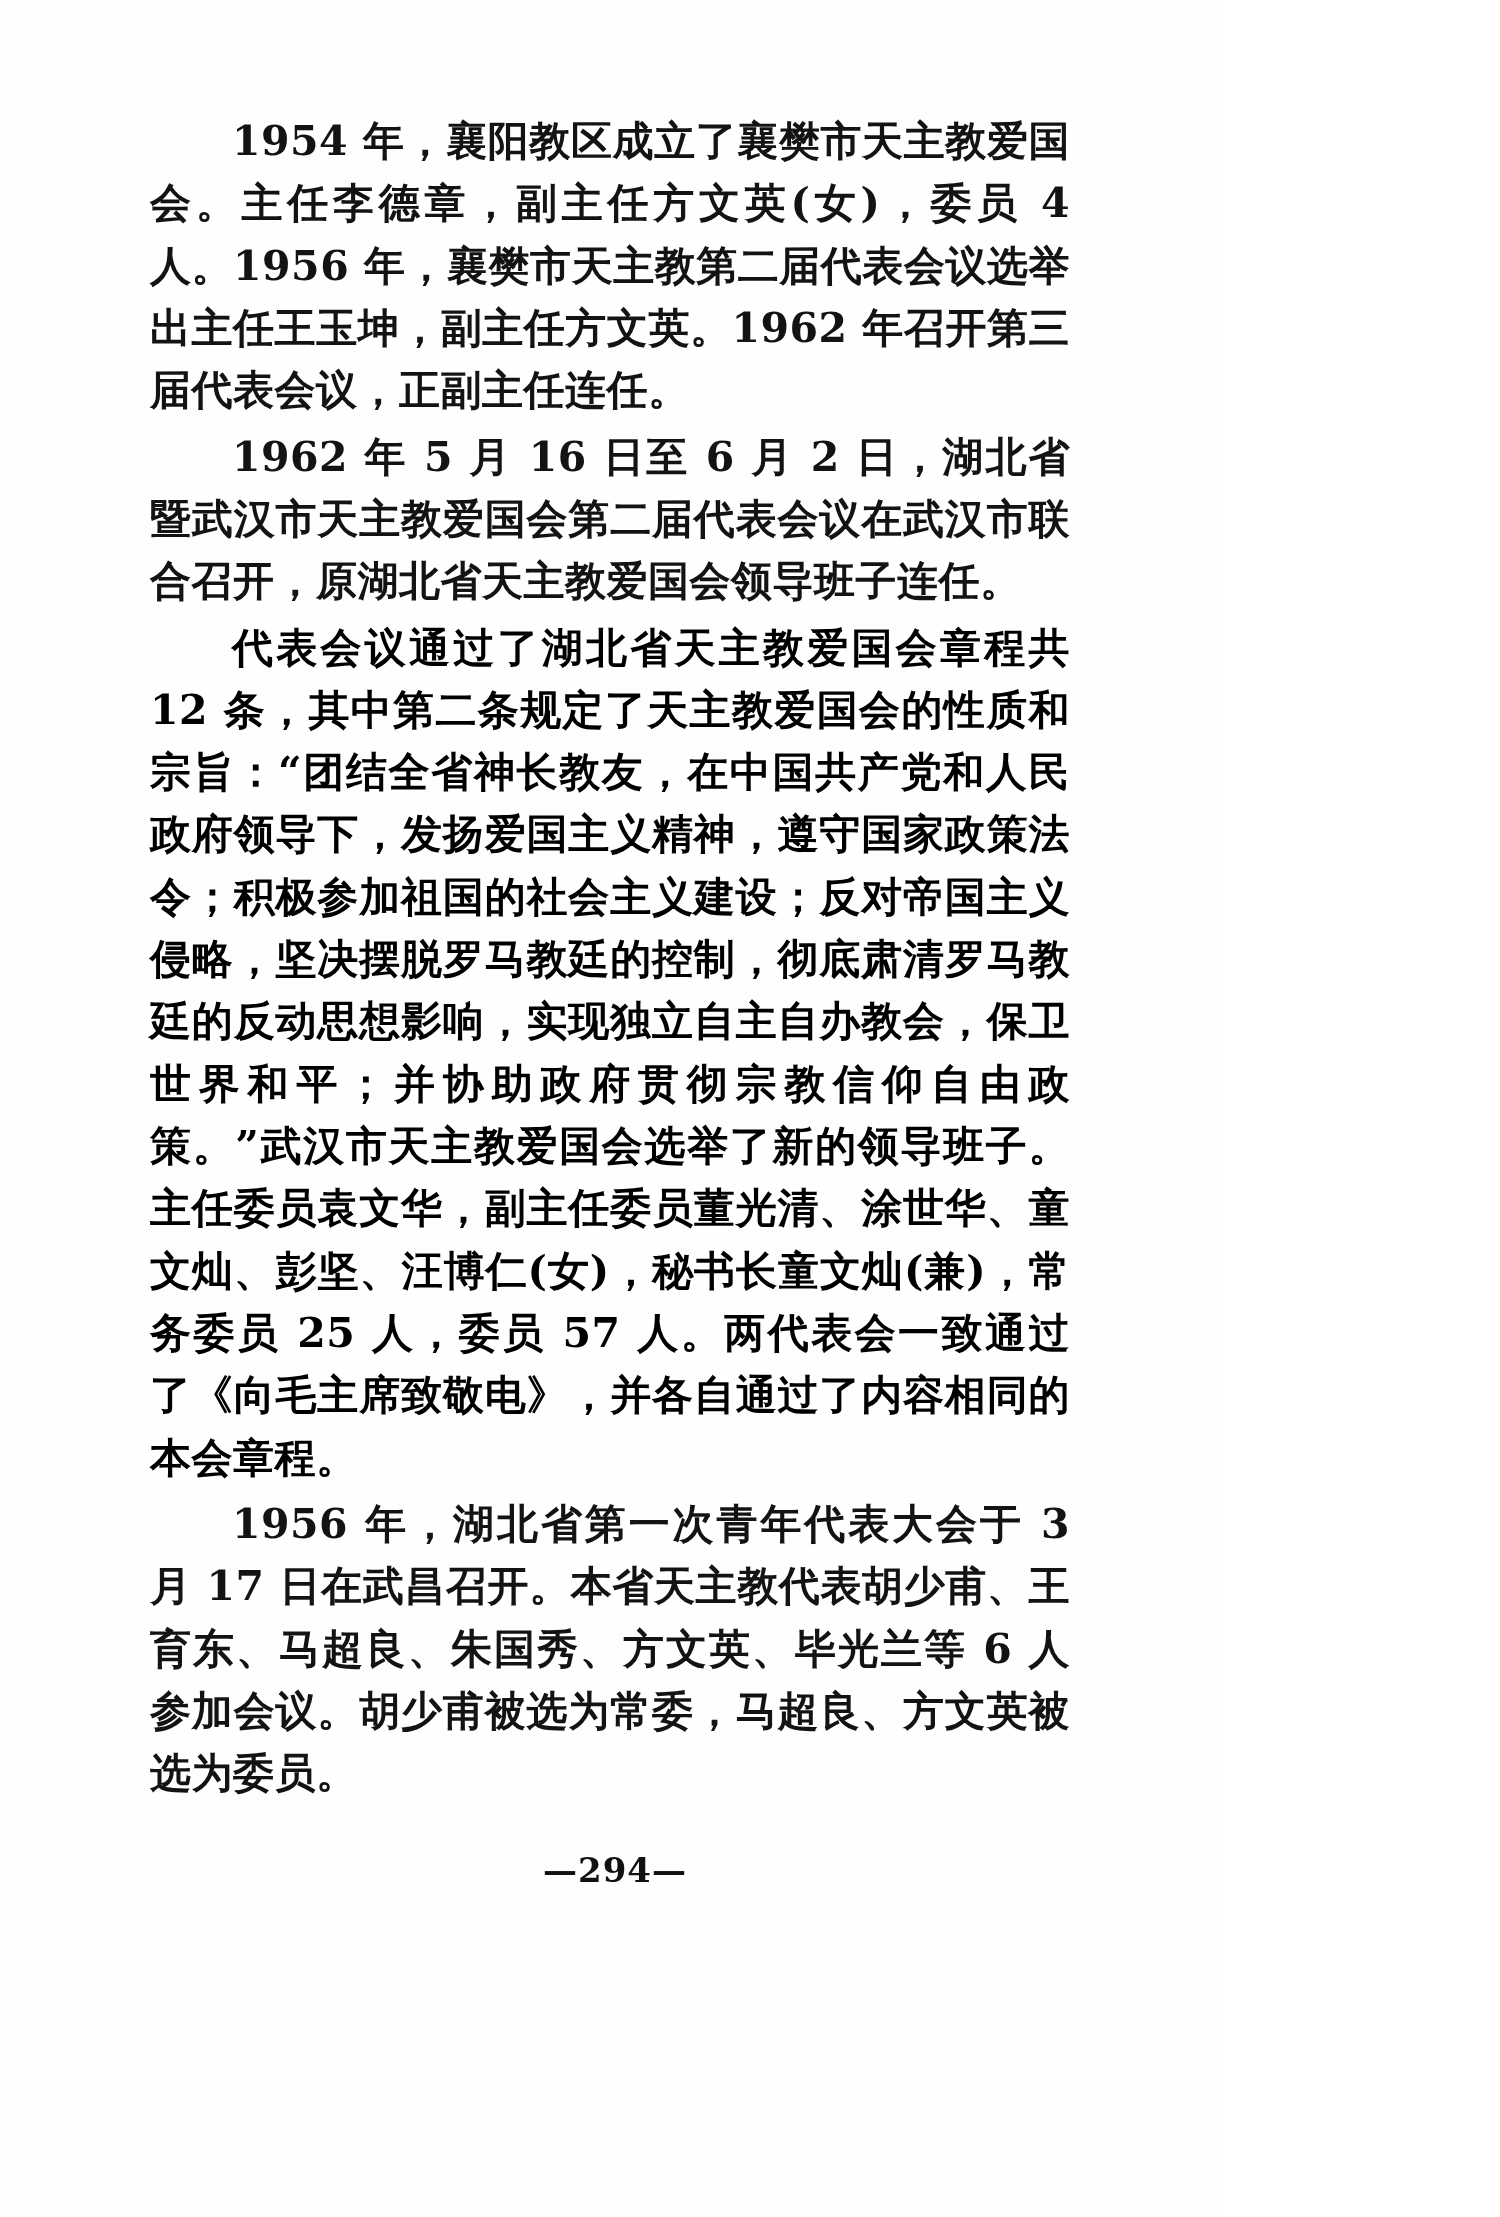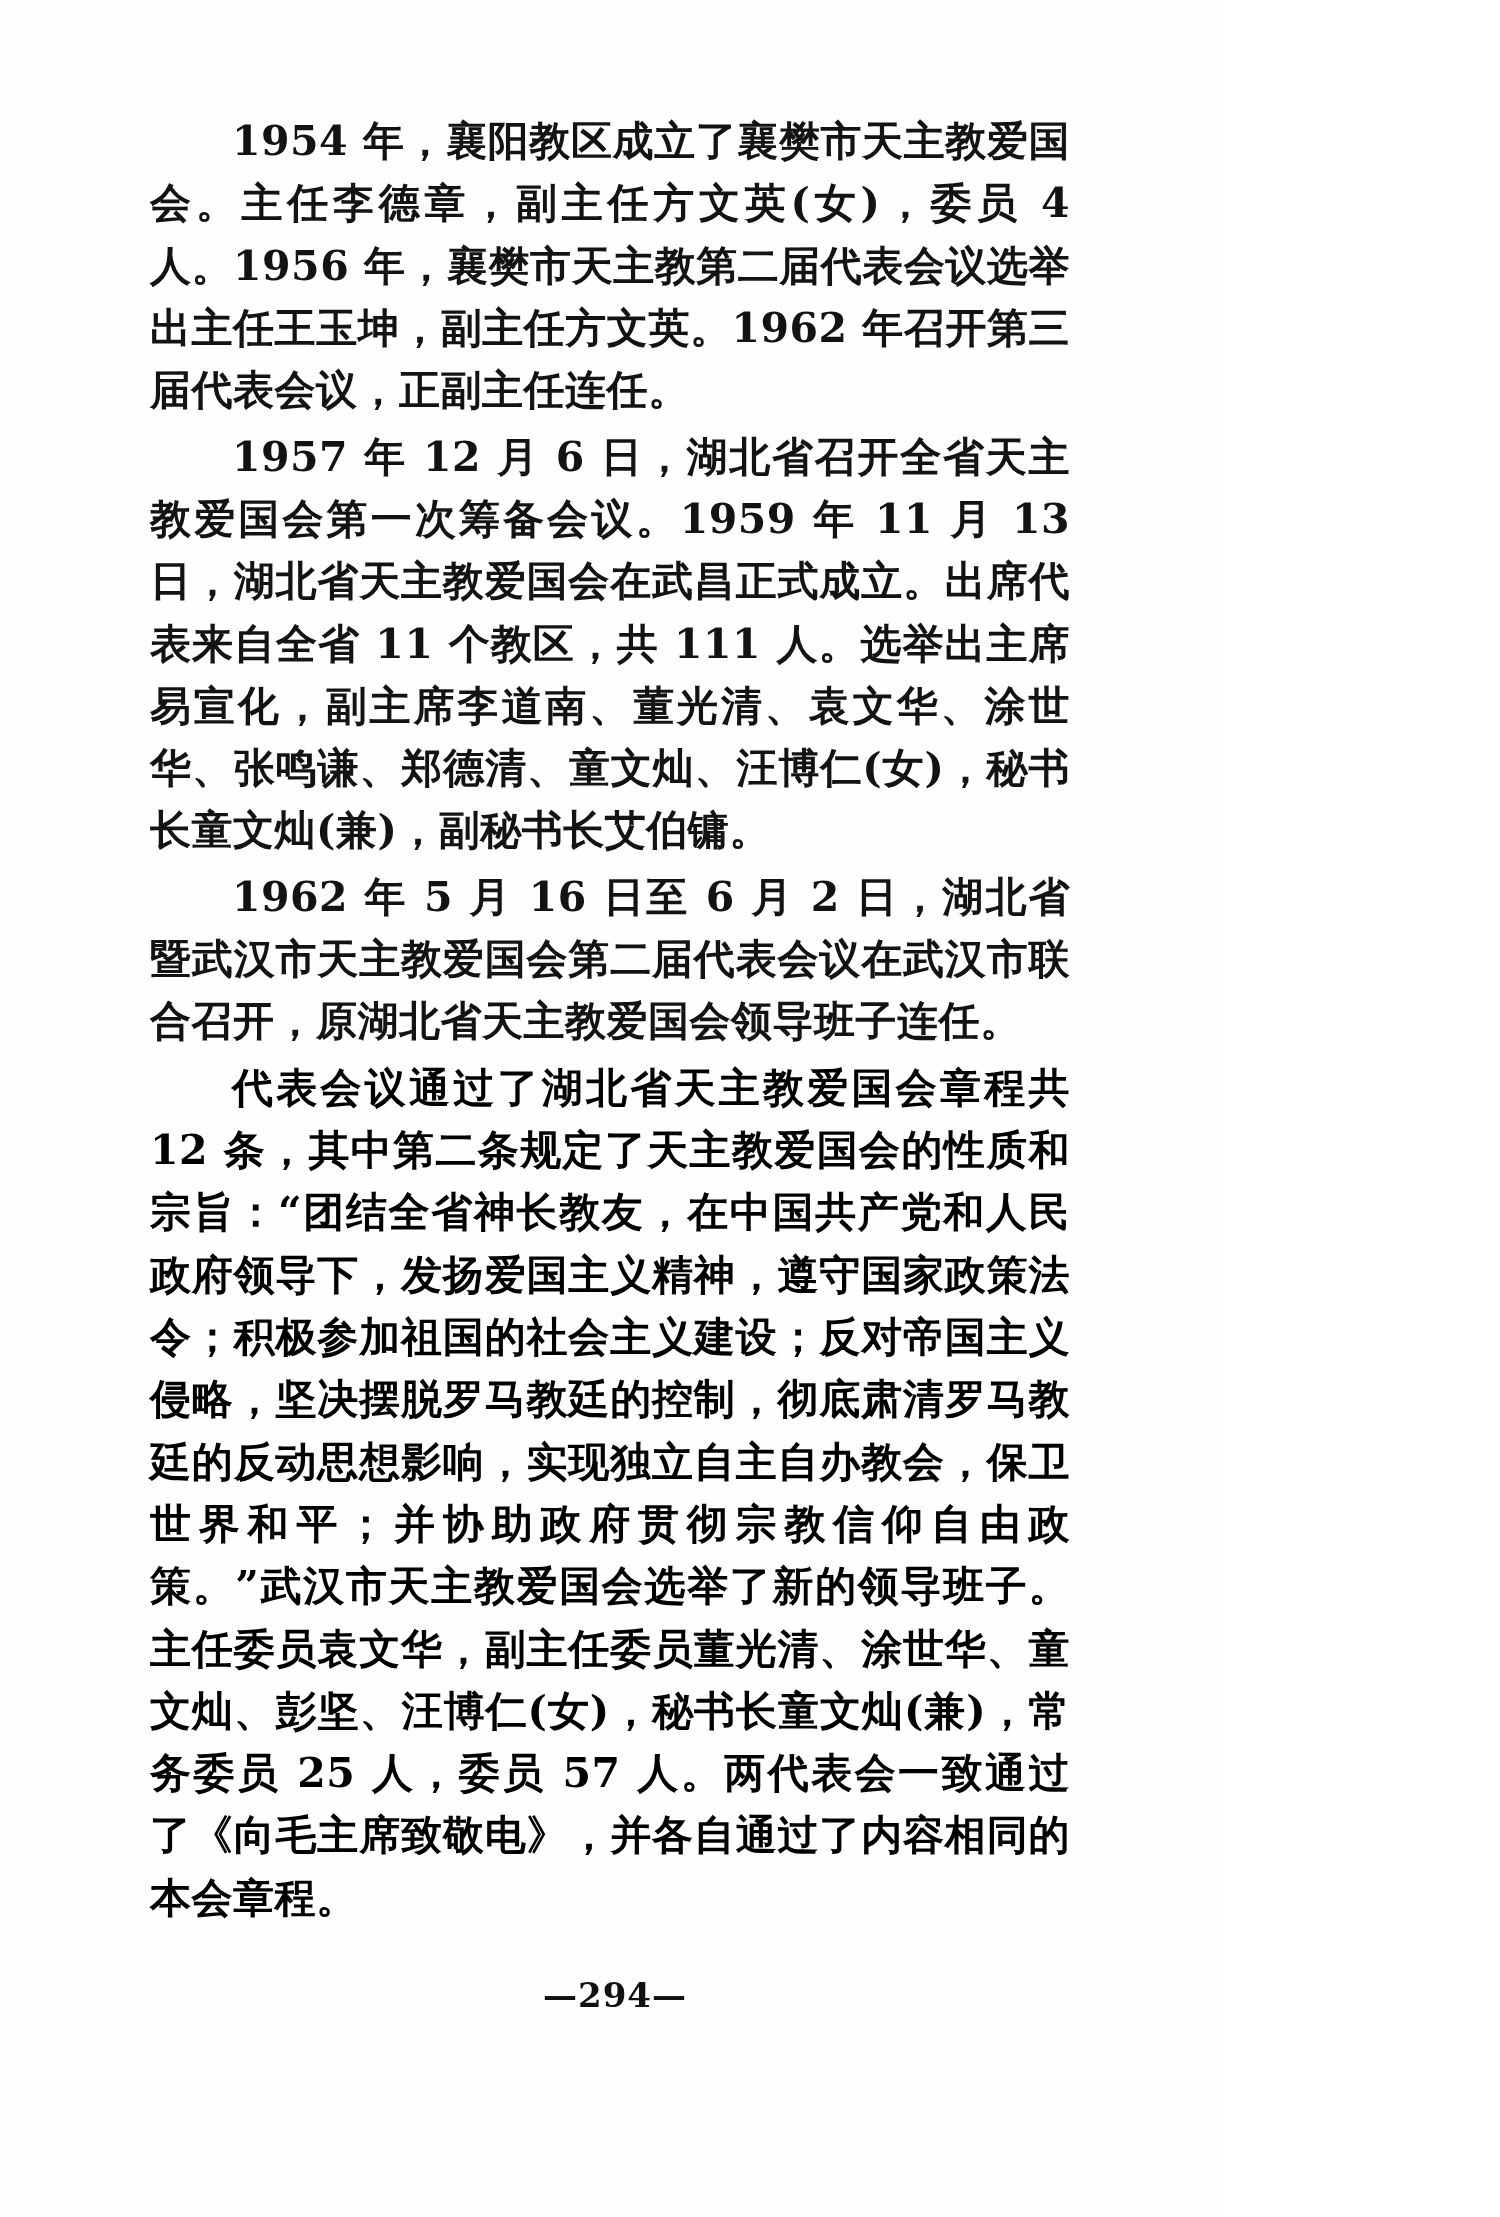--- a/index.html
+++ b/index.html
@@ -46,18 +46,18 @@
     text-align: center;
     padding-left: 10px;
   }
 </style>
 </head>
 <body>
 
 <div class="page">
   <div class="body-text">
     <p class="para">1954 年，襄阳教区成立了襄樊市天主教爱国会。主任李德章，副主任方文英(女)，委员 4 人。1956 年，襄樊市天主教第二届代表会议选举出主任王玉坤，副主任方文英。1962 年召开第三届代表会议，正副主任连任。</p>
-    <p class="para">1957 年 12 月 6 日，湖北省召开全省天主教爱国会第一次筹备会议。1959 年 11 月 13 日，湖北省天主教爱国会在武昌正式成立。出席代表来自全省 11 个教区，共 111 人。选举出主席易宣化，副主席李道南、董光清、袁文华、涂世华、张鸣谦、郑德清、童文灿、汪博仁(女)，秘书长童文灿(兼)，副秘书长艾伯镛。</p>
     <p class="para">1962 年 5 月 16 日至 6 月 2 日，湖北省暨武汉市天主教爱国会第二届代表会议在武汉市联合召开，原湖北省天主教爱国会领导班子连任。</p>
     <p class="para faded">代表会议通过了湖北省天主教爱国会章程共 12 条，其中第二条规定了天主教爱国会的性质和宗旨：“团结全省神长教友，在中国共产党和人民政府领导下，发扬爱国主义精神，遵守国家政策法令；积极参加祖国的社会主义建设；反对帝国主义侵略，坚决摆脱罗马教廷的控制，彻底肃清罗马教廷的反动思想影响，实现独立自主自办教会，保卫世界和平；并协助政府贯彻宗教信仰自由政策。”武汉市天主教爱国会选举了新的领导班子。主任委员袁文华，副主任委员董光清、涂世华、童文灿、彭坚、汪博仁(女)，秘书长童文灿(兼)，常务委员 25 人，委员 57 人。两代表会一致通过了《向毛主席致敬电》，并各自通过了内容相同的本会章程。</p>
+    <p class="para">1956 年，湖北省第一次青年代表大会于 3 月 17 日在武昌召开。本省天主教代表胡少甫、王育东、马超良、朱国秀、方文英、毕光兰等 6 人参加会议。胡少甫被选为常委，马超良、方文英被选为委员。</p>
   </div>
   <div class="page-number">—294—</div>
 </div>
 
 </body></html>

